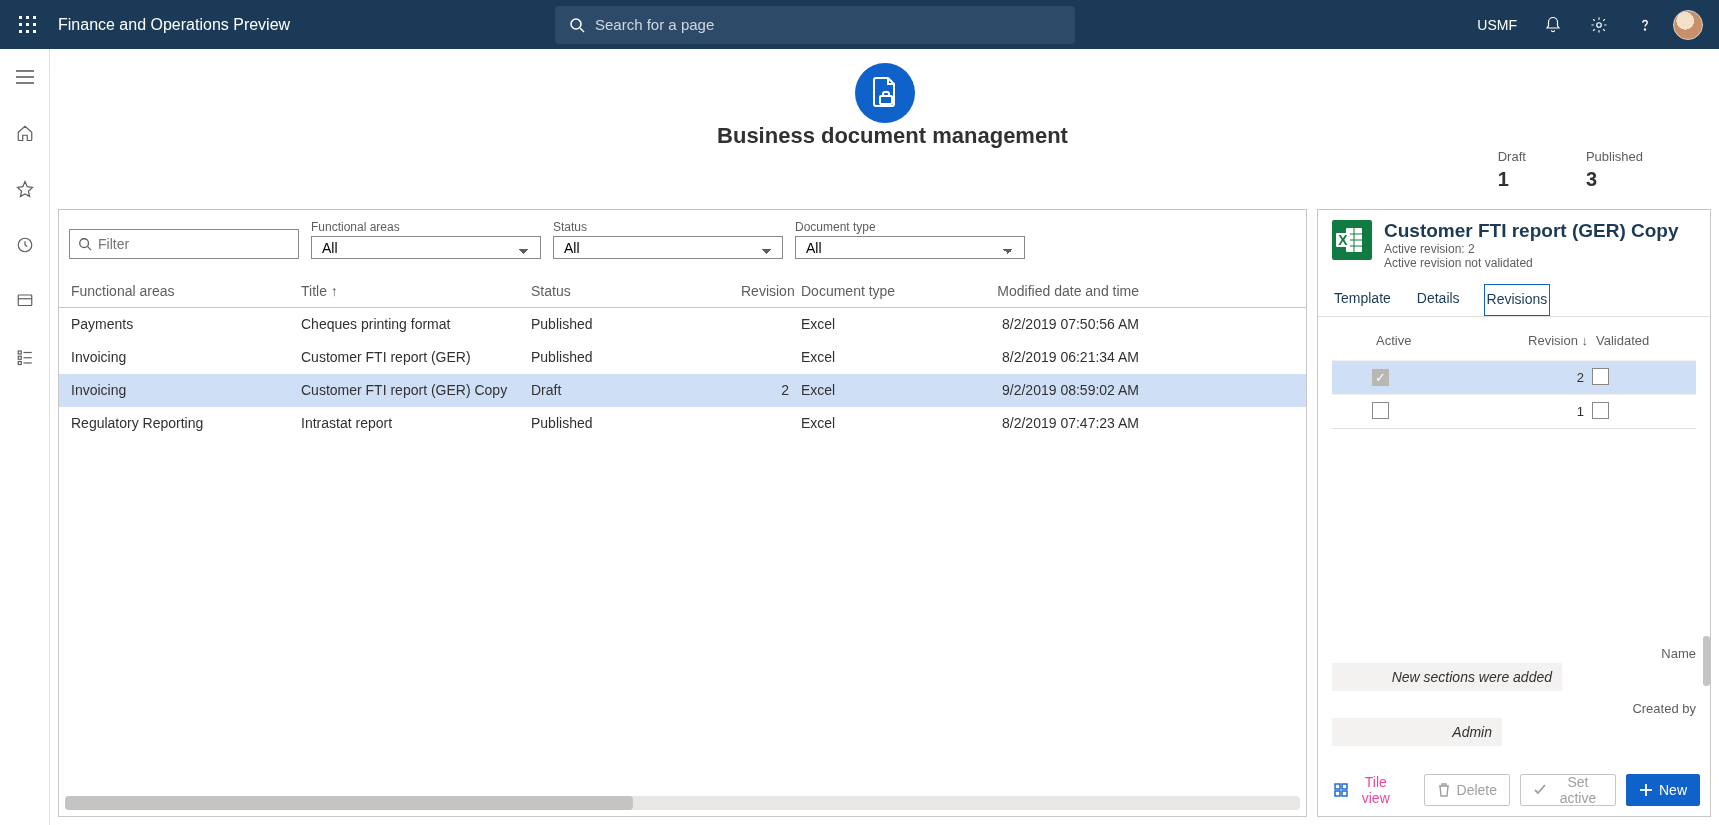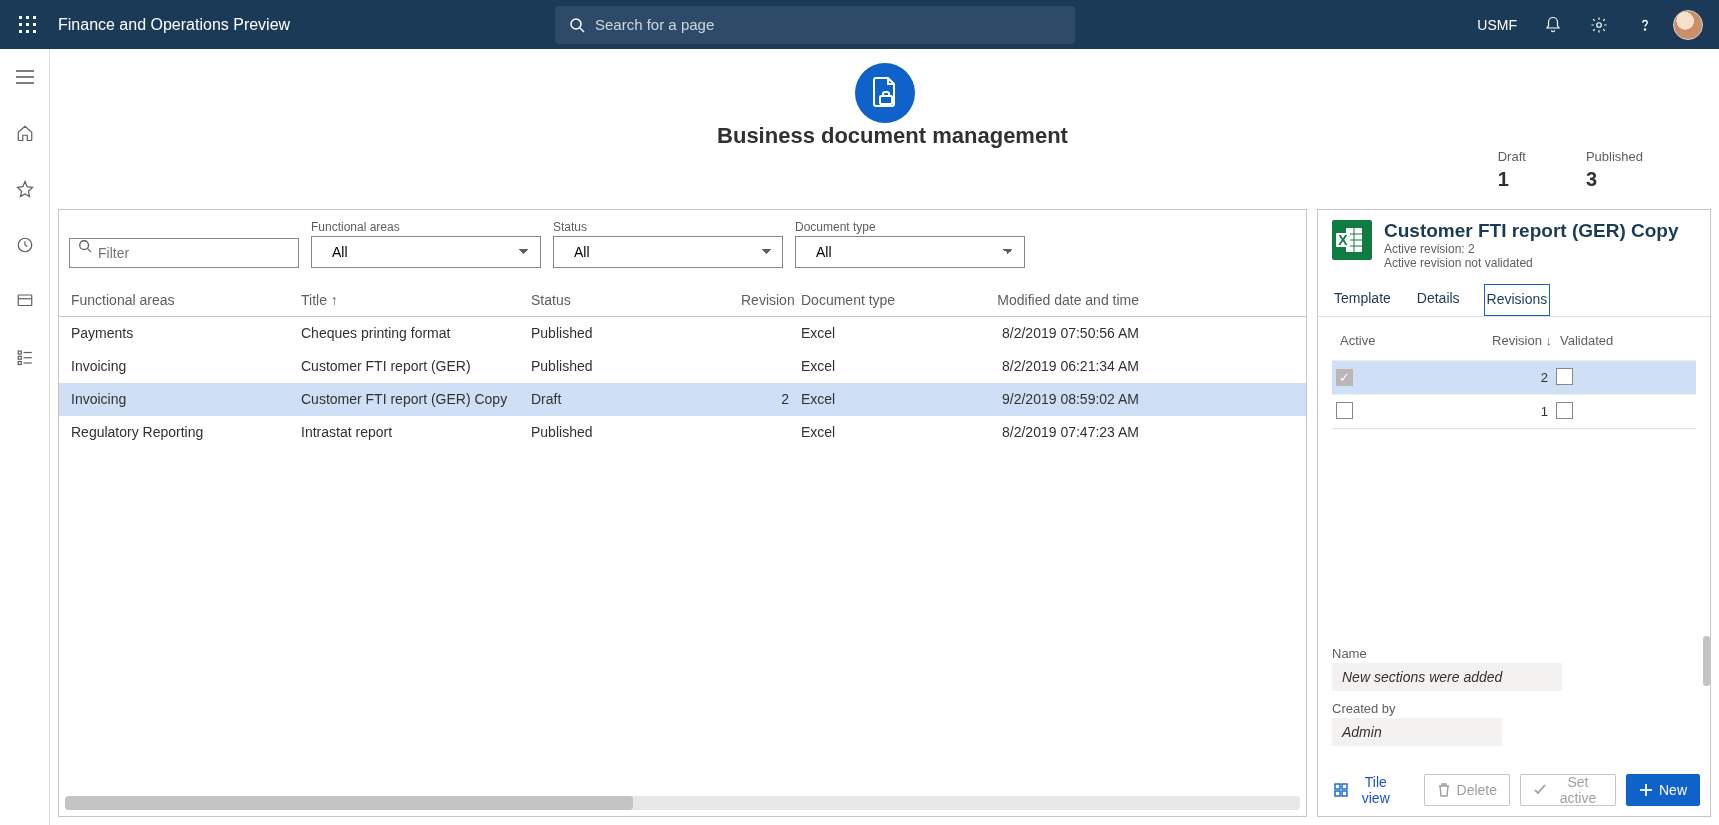--- a/index.html
+++ b/index.html
@@ -29,22 +29,22 @@
 .page-head .kpi { margin-left: auto; display: flex; gap: 60px; padding-right: 50px; }
 .page-head .kpi .kpi-label { color: #605e5c; font-size: 13px; }
 .page-head .kpi .kpi-value { font-size: 20px; font-weight: 600; margin-top: 4px; }
 
 .content { flex: 1; display: flex; gap: 10px; padding: 0 8px 8px 8px; }
 
 .grid-pane { flex: 1; border: 1px solid #c8c6c4; background: #fff; display: flex; flex-direction: column; }
 .filters { display: flex; align-items: flex-end; gap: 12px; padding: 10px 10px 0 10px; }
 .filters .filter-box { flex: 0 0 auto; }
 .filters label { display: block; color: #605e5c; font-size: 12px; margin-bottom: 2px; }
-.filters .input, .filters select { height: 32px; border: 1px solid #8a8886; background: #fff; padding: 0 20px; font-size: 14px; outline: none; }
-.filters .textfilter { width: 230px; display: flex; border: 1px solid #8a8886; height: 30px; padding: 0 8px; gap: 6px; }
+.filters .input, .filters select { height: 23px; border: 1px solid #8a8886; background: #fff; padding: 0 10px; font-size: 14px; outline: none; }
+.filters .textfilter { width: 230px; display: flex; align-items: center; border: 1px solid #8a8886; height: 30px; padding: 0 8px; gap: 6px; }
 .filters .textfilter input { border: none; outline: none; flex: 1; font-size: 14px; }
 .filters select { width: 230px; appearance: none; -webkit-appearance: none; background-image: linear-gradient(45deg, transparent 50%, #605e5c 50%), linear-gradient(135deg, #605e5c 50%, transparent 50%); background-position: calc(100% - 16px) 12px, calc(100% - 11px) 12px; background-size: 5px 5px, 5px 5px; background-repeat: no-repeat; }
 
 .grid-head { display: flex; border-bottom: 1px solid #c8c6c4; margin-top: 16px; padding: 0 6px; }
 .grid-head .col, .grid-row .col { padding: 8px 6px; font-size: 14px; }
 .grid-head .col { color: #605e5c; cursor: pointer; }
 .grid-body { flex: 1; overflow: auto; }
 .grid-row { display: flex; padding: 0 6px; border-bottom: 1px solid transparent; }
 .grid-row.selected { background: #cfe0f6; }
 .col.fa { width: 230px; }
@@ -67,36 +67,36 @@
 .details-tabs { display: flex; gap: 22px; padding: 14px 14px 0 14px; border-bottom: 1px solid #e1dfdd; }
 .details-tabs .tab { padding: 6px 2px 8px 2px; cursor: pointer; color: #1b3a57; font-size: 14px; }
 .details-tabs .tab.active { border: 1px solid #0f62c9; outline: none; }
 
 .rev-grid { margin: 4px 14px 0 14px; border-bottom: 1px solid #e1dfdd; flex: 0 0 auto; }
 .rev-head, .rev-row { display: flex; align-items: center; }
 .rev-head { color: #605e5c; font-size: 13px; padding: 6px 4px; }
 .rev-head .rc, .rev-row .rc { padding: 6px 4px; }
 .rev-row { border-top: 1px solid #f0efee; height: 34px; }
 .rev-row.selected { background: #cfe0f6; }
-.rc.active { width: 140px; }
+.rc.active { width: 140px; margin-left: 36px; }
 .rc.revno { width: 80px; text-align: right; }
 .rc.revno-head::after { content: " \2193"; }
 .rc.valid { width: 90px; }
 .chk { width: 17px; height: 17px; border: 1px solid #8a8886; background: #fff; display: inline-flex; align-items: center; justify-content: center; }
 .chk.on { background: #b9b6b3; border-color: #b9b6b3; color: #fff; }
 
 .fields { padding: 14px; position: relative; }
 .scroll-ind { position:absolute; right:0; top:4px; width:7px; height:50px; background:#c6c4c2; border-radius:3px; }
-.fields .fld { margin-bottom: 10px; }
+.fields .fld { margin-bottom: 10px; text-align: right; }
 .fields .fld label { display: block; color: #605e5c; font-size: 13px; margin-bottom: 2px; }
 .fields .fld .val { background: #f3f2f1; padding: 6px 10px; width: 230px; font-size: 14px; font-style: italic; }
 
 .footer-bar { margin-top: auto; display: flex; gap: 10px; padding: 4px 10px; align-items: center; }
 .btn { height: 32px; display: inline-flex; align-items: center; gap: 6px; padding: 0 12px; border: 1px solid #c8c6c4; background: #fff; font-size: 14px; border-radius: 2px; cursor: pointer; color: #1b3a57; }
-.btn.link { border: none; color: #1d4ed8; padding: 0 6px; }
+.btn.link { border: none; color: #ec4899; padding: 0 6px; }
 .btn.disabled { color: #a19f9d; cursor: default; }
 .btn.primary { background: #0f62c9; color: #fff; border-color: #0f62c9; }
 .btn svg { flex: 0 0 auto; }
 </style>
 </head>
 <body>
 
 <div class="topbar">
   <div class="waffle">
     <svg width="18" height="18" viewBox="0 0 18 18" fill="#fff">

